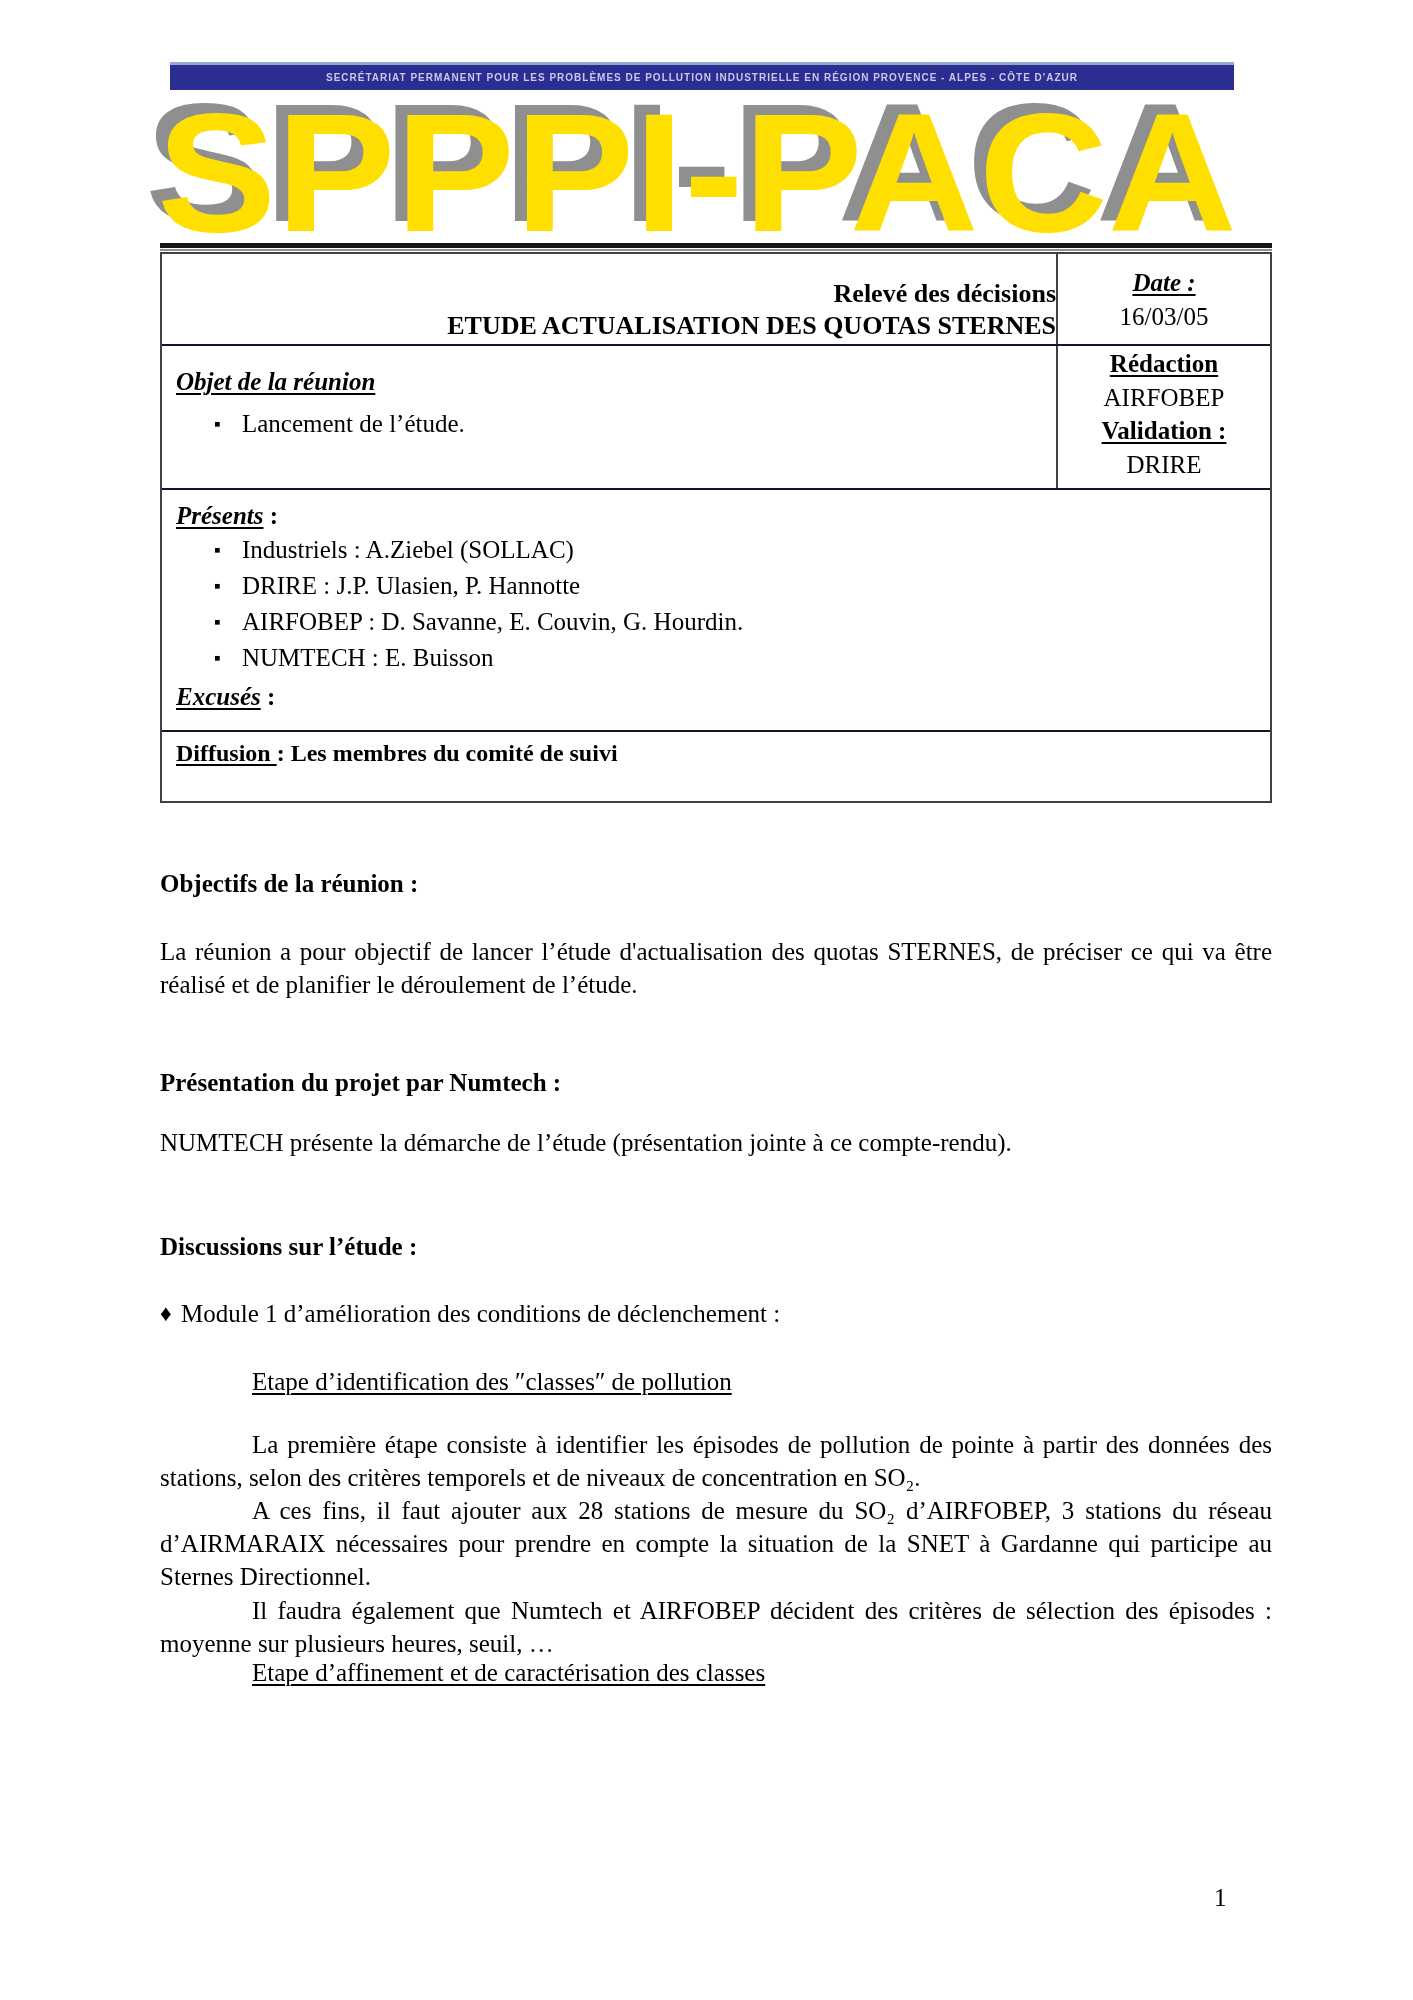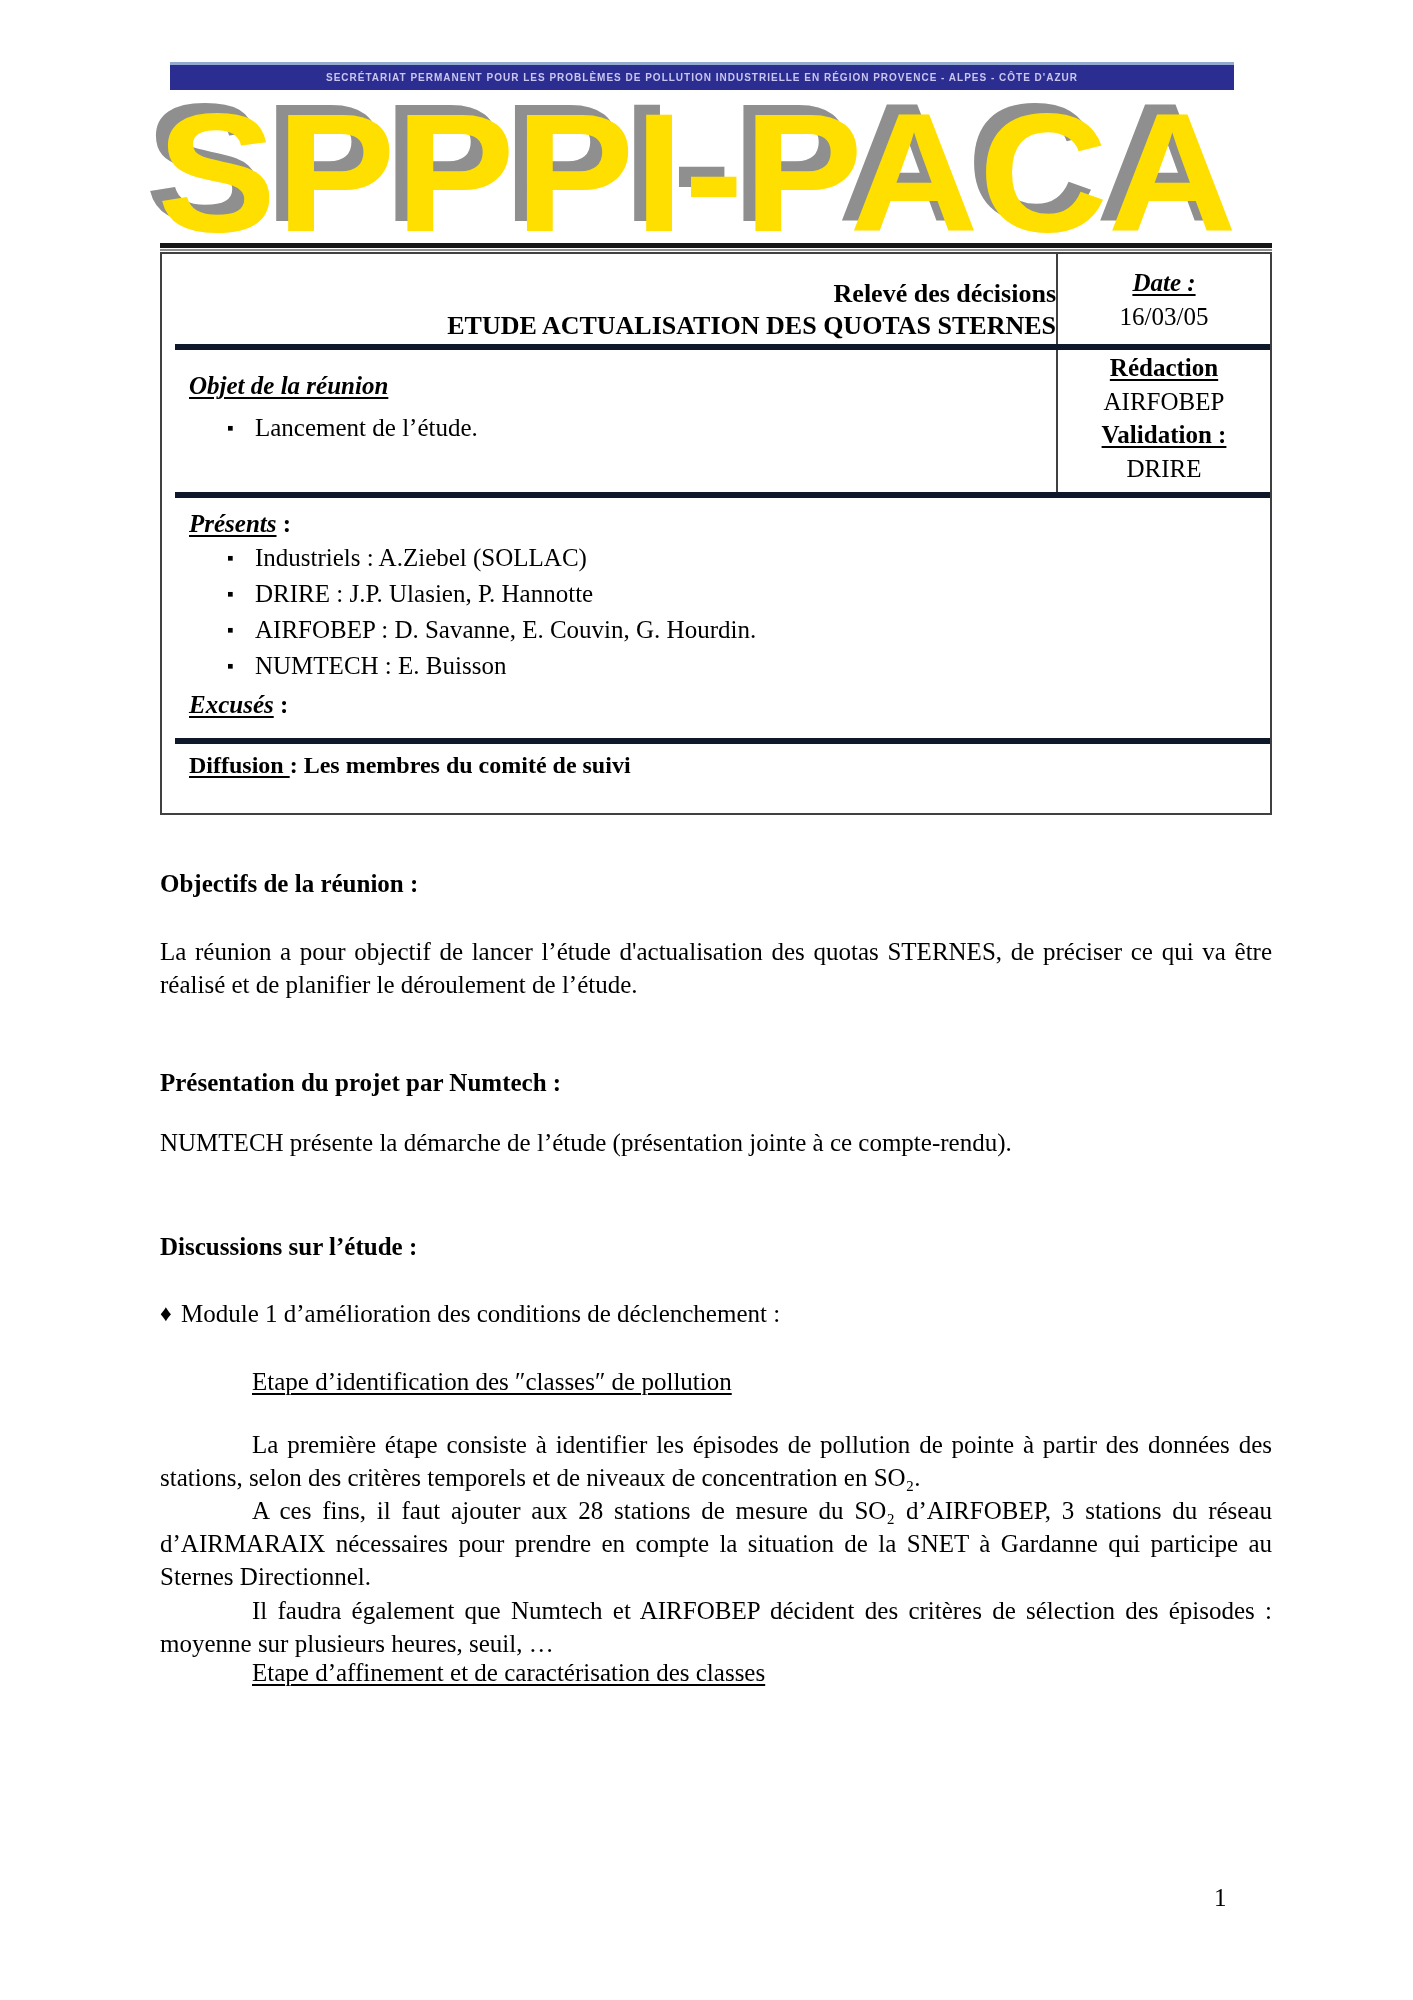--- a/index.html
+++ b/index.html
@@ -33,21 +33,21 @@
     position:absolute; left:160px; top:243px; width:1112px; height:1px;
     background:#ffffff; border-top:5px solid #161616; border-bottom:2px solid #8f8f8f;
   }
 
   
   .doc-table {
     position:absolute; left:160px; top:252px; width:1112px;
     border:2px solid #404040; box-sizing:border-box; font-size:25px;
   }
   .tr { display:grid; grid-template-columns:1fr 212px; }
-  .tr + .tr { border-top:6px solid #0f172a;margin-left:13px; }
+  .tr + .tr { border-top:2px solid #0f172a; }
   .cell { box-sizing:border-box; }
   .cell-l { border-right:2px solid #404040; }
   .r1 { height:90px; }
   .r2 { height:142px; }
   .r3 { height:240px; }
   .r4 { height:69px; }
 
   .title-cell { text-align:right; padding-top:24px; font-weight:bold; font-size:26px; line-height:32px; }
   .date-cell  { text-align:center; padding-top:12px; line-height:34px; }
   .redact-cell{ text-align:center; padding-top:1px; line-height:33.5px; }

